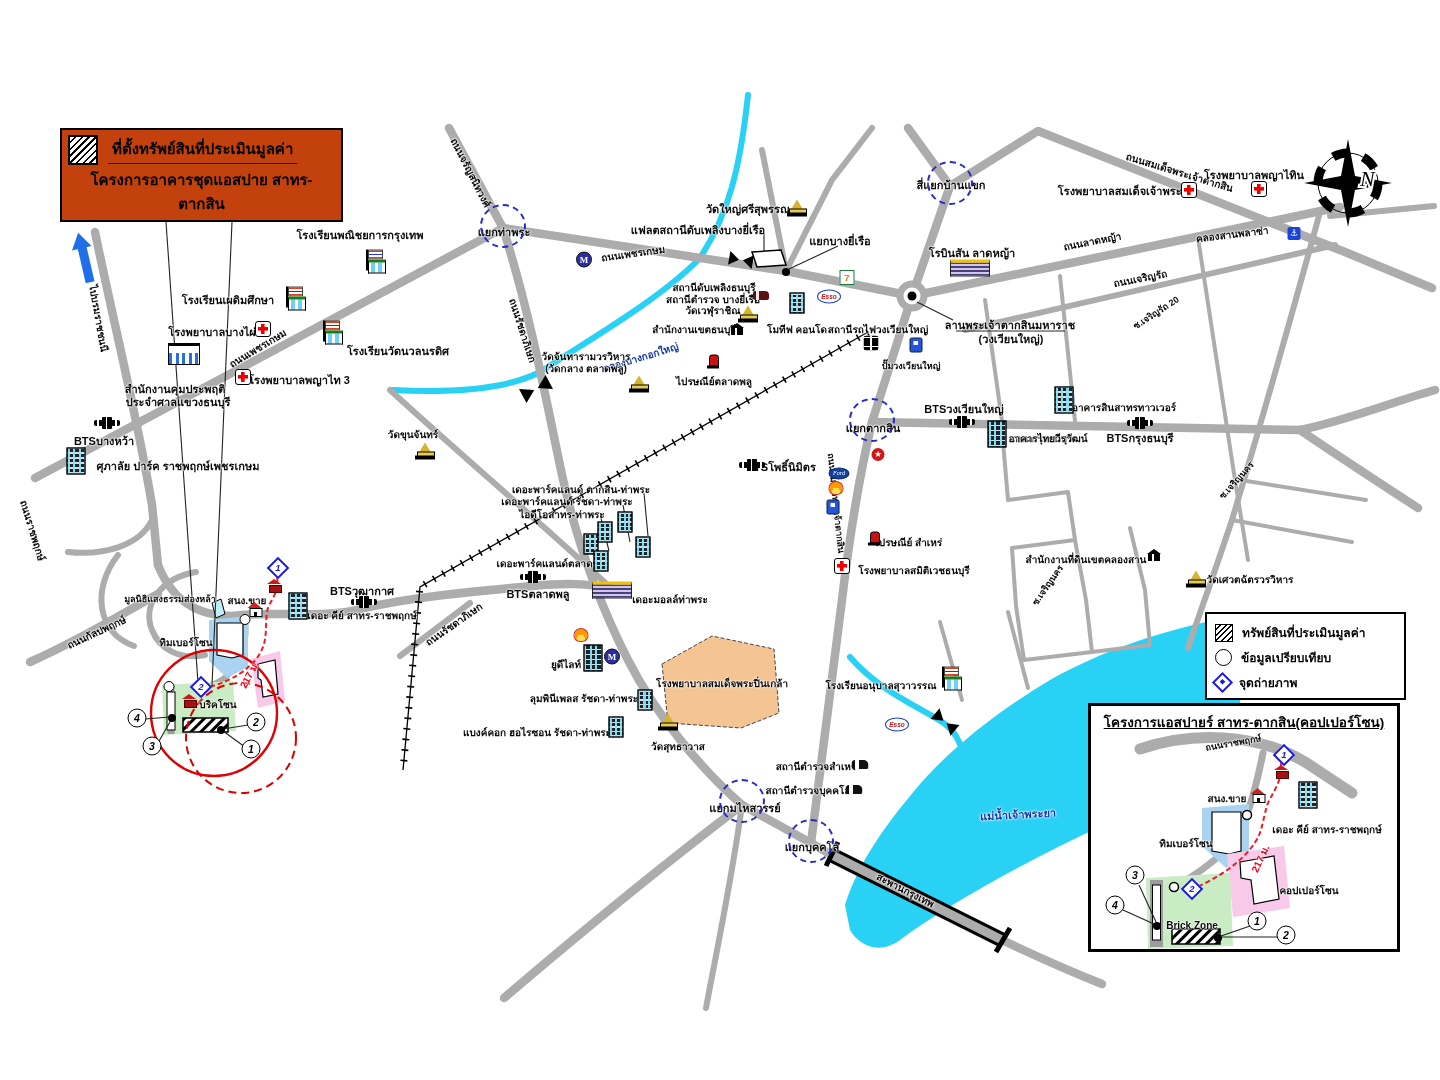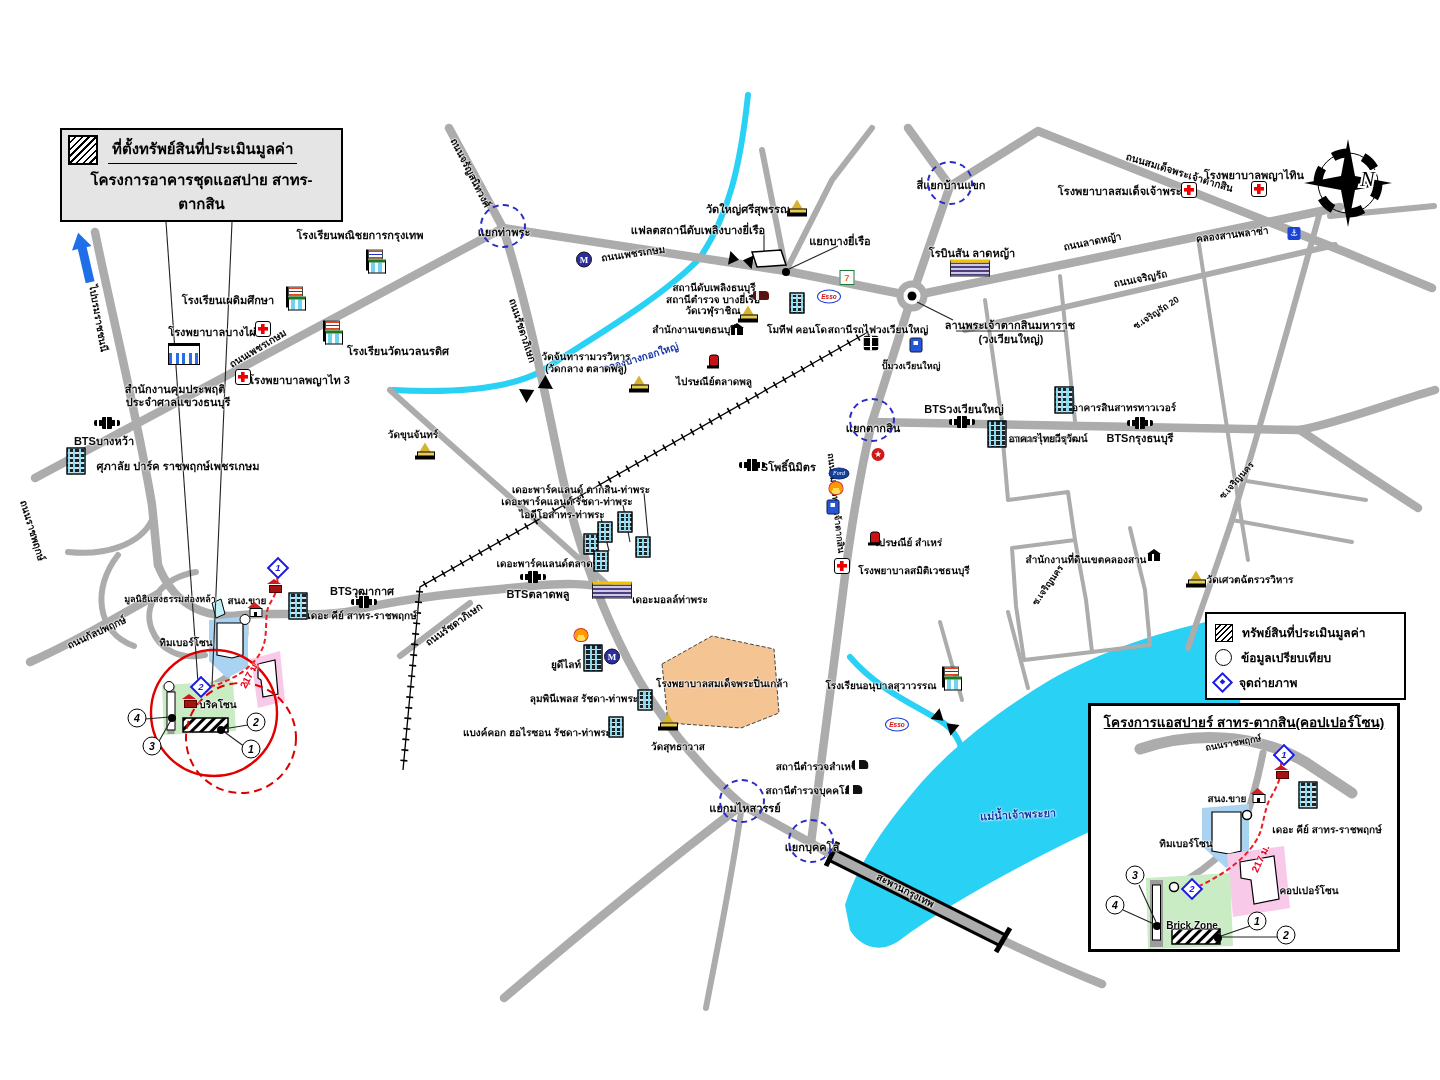--- a/index.html
+++ b/index.html
@@ -1,20 +1,20 @@
 <!DOCTYPE html>
 <html><head>
 <meta charset="utf-8">
 <style>
   html,body{margin:0;padding:0;background:#fff;width:1440px;height:1080px;overflow:hidden;
     font-family:"Liberation Sans","DejaVu Sans",sans-serif;}
   #stage{position:relative;width:1440px;height:1080px;background:#fff;}
   #stage svg{position:absolute;left:0;top:0;}
   
-  .titlebox{position:absolute;left:60px;top:128px;width:283px;height:94px;background:#e5e5e5;
+  .titlebox{position:absolute;left:60px;top:128px;width:283px;height:94px;background:#c2410c;
     border:2.5px solid #000;box-sizing:border-box;padding:5px 6px;z-index:30;}
   .titlebox .row1{display:flex;align-items:center;gap:10px;}
   .hatchsq{width:26px;height:26px;border:2px solid #000;flex:0 0 auto;
     background:repeating-linear-gradient(135deg,#fff 0 3px,#000 3px 4.8px);}
   .titlebox .t1{font-weight:bold;font-size:15px;border-bottom:1.6px solid #000;padding:0 4px 2px 4px;}
   .titlebox .t2{font-weight:bold;font-size:15px;text-align:center;margin-top:3px;}
   .titlebox .t3{font-weight:bold;font-size:15px;text-align:center;}
   .legendbox{position:absolute;left:1205px;top:612px;width:201px;height:88px;background:#fff;
     border:2.5px solid #000;box-sizing:border-box;padding:6px 8px;z-index:30;}
   .legendrow{display:flex;align-items:center;gap:9px;height:25px;}

